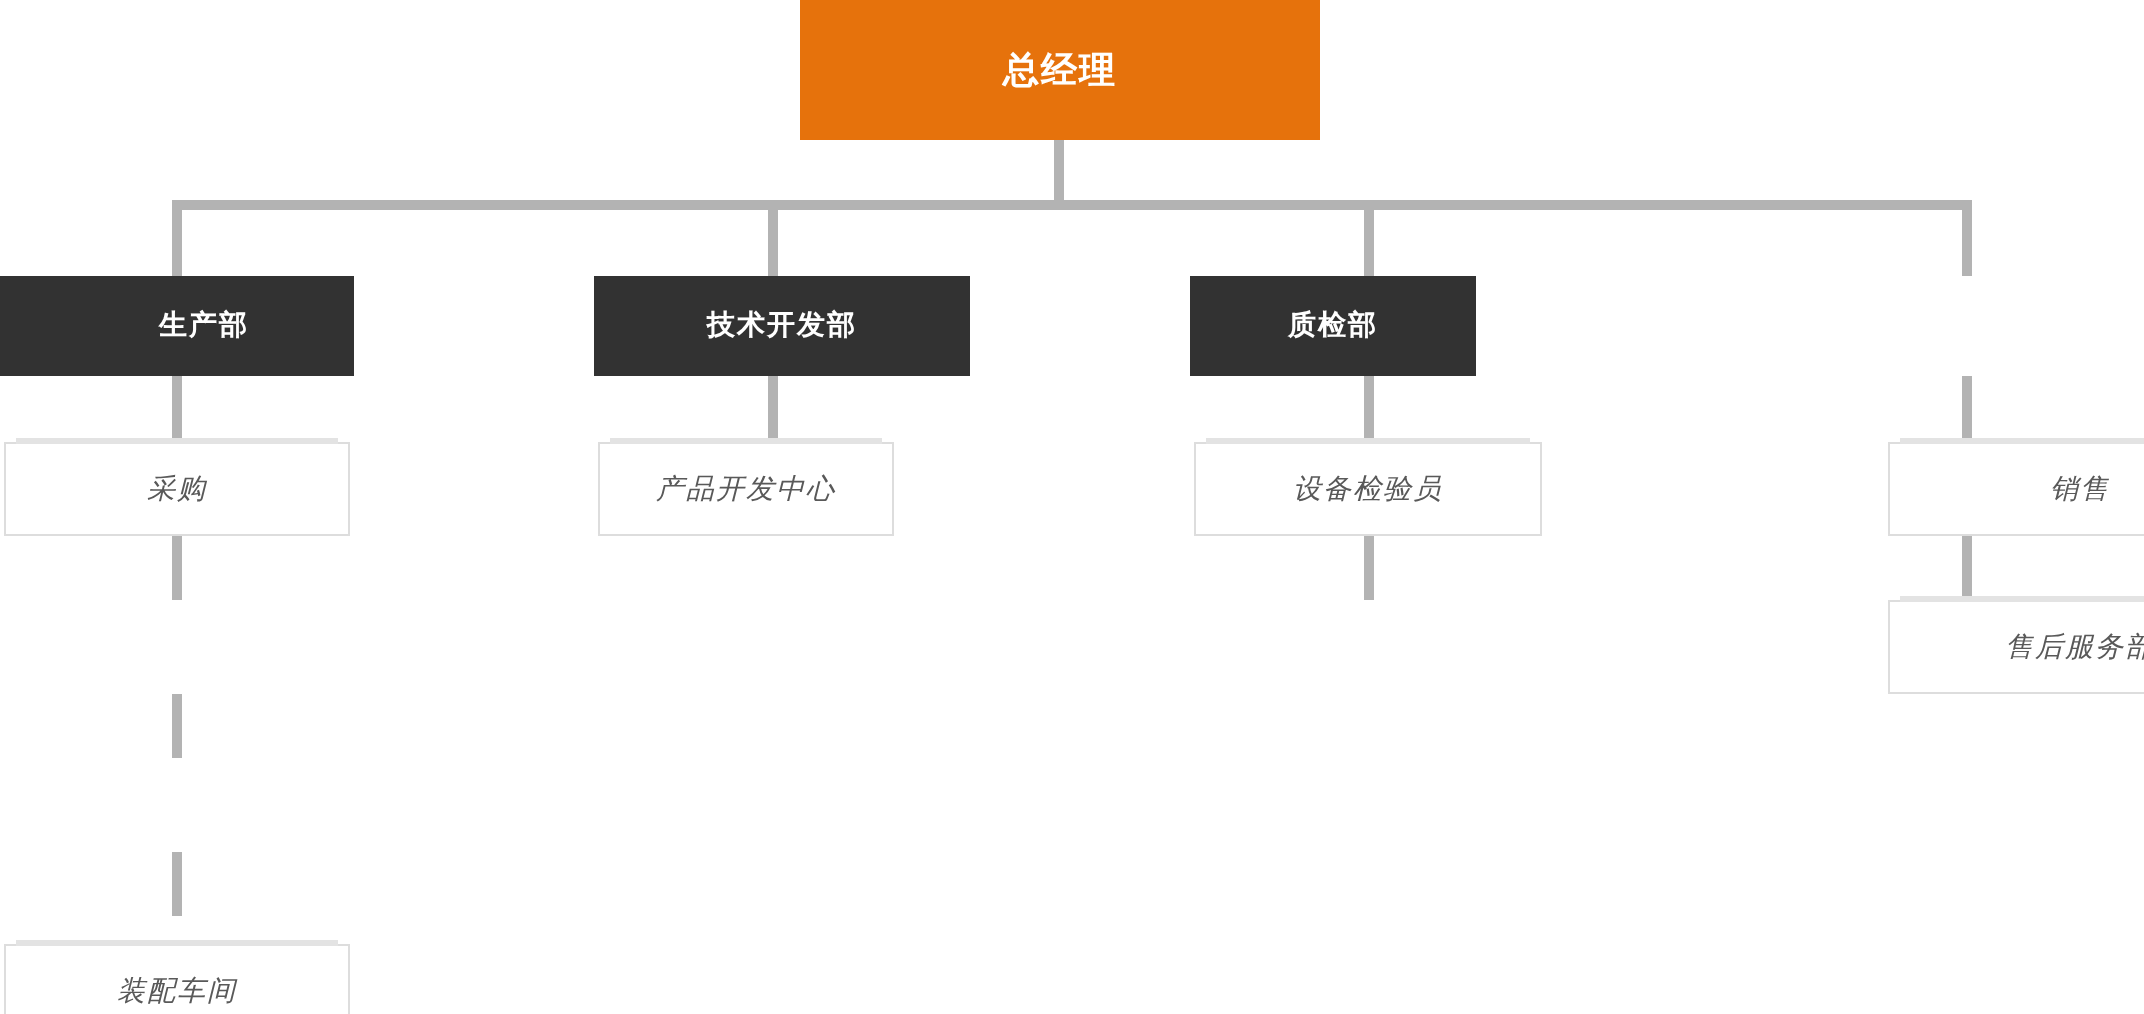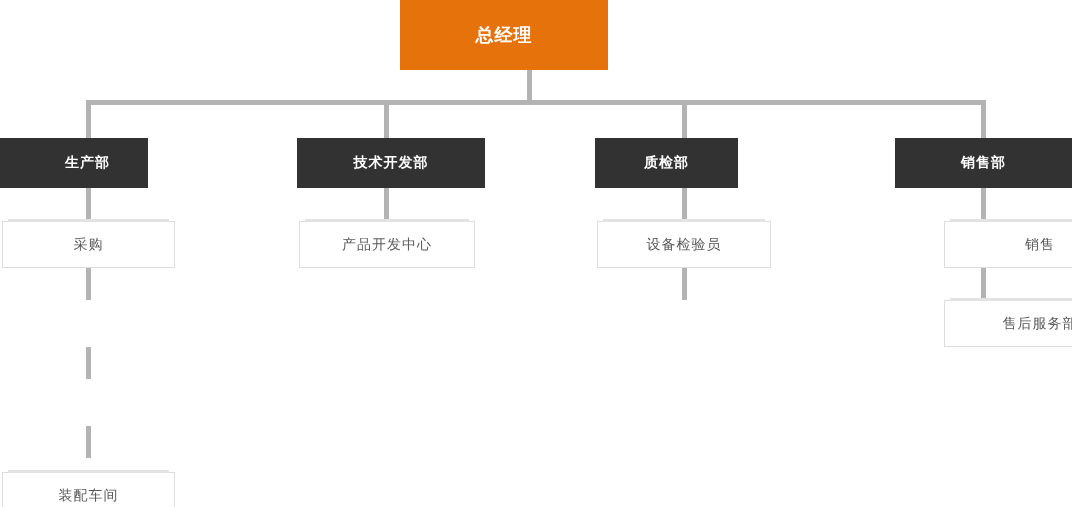--- a/index.html
+++ b/index.html
@@ -21,59 +21,60 @@
     display: flex;
     align-items: center;
     justify-content: center;
     text-align: center;
     letter-spacing: 1px;
   }
   
   .root-node {
     left: 400px;
     top: 0;
-    width: 208px;
+    width: 260px;
     height: 70px;
     background: #e6720c;
     color: #ffffff;
     font-size: 18px;
     font-weight: bold;
   }
   
   .dept {
     top: 138px;
     height: 50px;
     background: #323232;
     color: #ffffff;
     font-size: 14px;
     font-weight: bold;
   }
-  .dept.c1 { left: 0;     width: 148px; padding-left: 27px; }
+  .dept.c1 { left: 0;     width: 177px; padding-left: 27px; }
   .dept.c2 { left: 297px; width: 188px; }
   .dept.c3 { left: 595px; width: 143px; }
   .dept.c4 { left: 895px; width: 177px; }
   
   .leaf {
     background: #ffffff;
     border: 1px solid #dddddd;
     color: #595959;
     font-size: 14px;
     height: 47px;
+    font-style: italic;
   }
   .leaf::before {
     content: "";
     position: absolute;
     top: -3px;
     left: 5px;
     right: 5px;
     height: 3px;
     background: #e3e3e3;
   }
   .leaf.c1 { left: 2px;   width: 173px; }
-  .leaf.c2 { left: 299px; width: 176px; }
+  .leaf.c2 { left: 299px; width: 148px; }
   .leaf.c3 { left: 597px; width: 174px; }
   .leaf.c4 { left: 944px; width: 192px; }
   .r1 { top: 221px; }
   .r2 { top: 300px; }
   .r3 { top: 379px; }
   .r4 { top: 472px; }
   
   .vline {
     position: absolute;
     width: 5px;
@@ -122,21 +123,20 @@
   <div class="vline x3 seg-b"></div>
 
   <div class="vline x4 seg-a"></div>
   <div class="vline x4 seg-b"></div>
 
   <div class="node root-node">总经理</div>
 
   <div class="node dept c1">生产部</div>
   <div class="node dept c2">技术开发部</div>
   <div class="node dept c3">质检部</div>
-  <div class="node dept c4">销售部</div>
 
   <div class="node leaf c1 r1">采购</div>
   <div class="node leaf c1 r4">装配车间</div>
 
   <div class="node leaf c2 r1">产品开发中心</div>
 
   <div class="node leaf c3 r1">设备检验员</div>
 
   <div class="node leaf c4 r1">销售</div>
   <div class="node leaf c4 r2">售后服务部</div>

